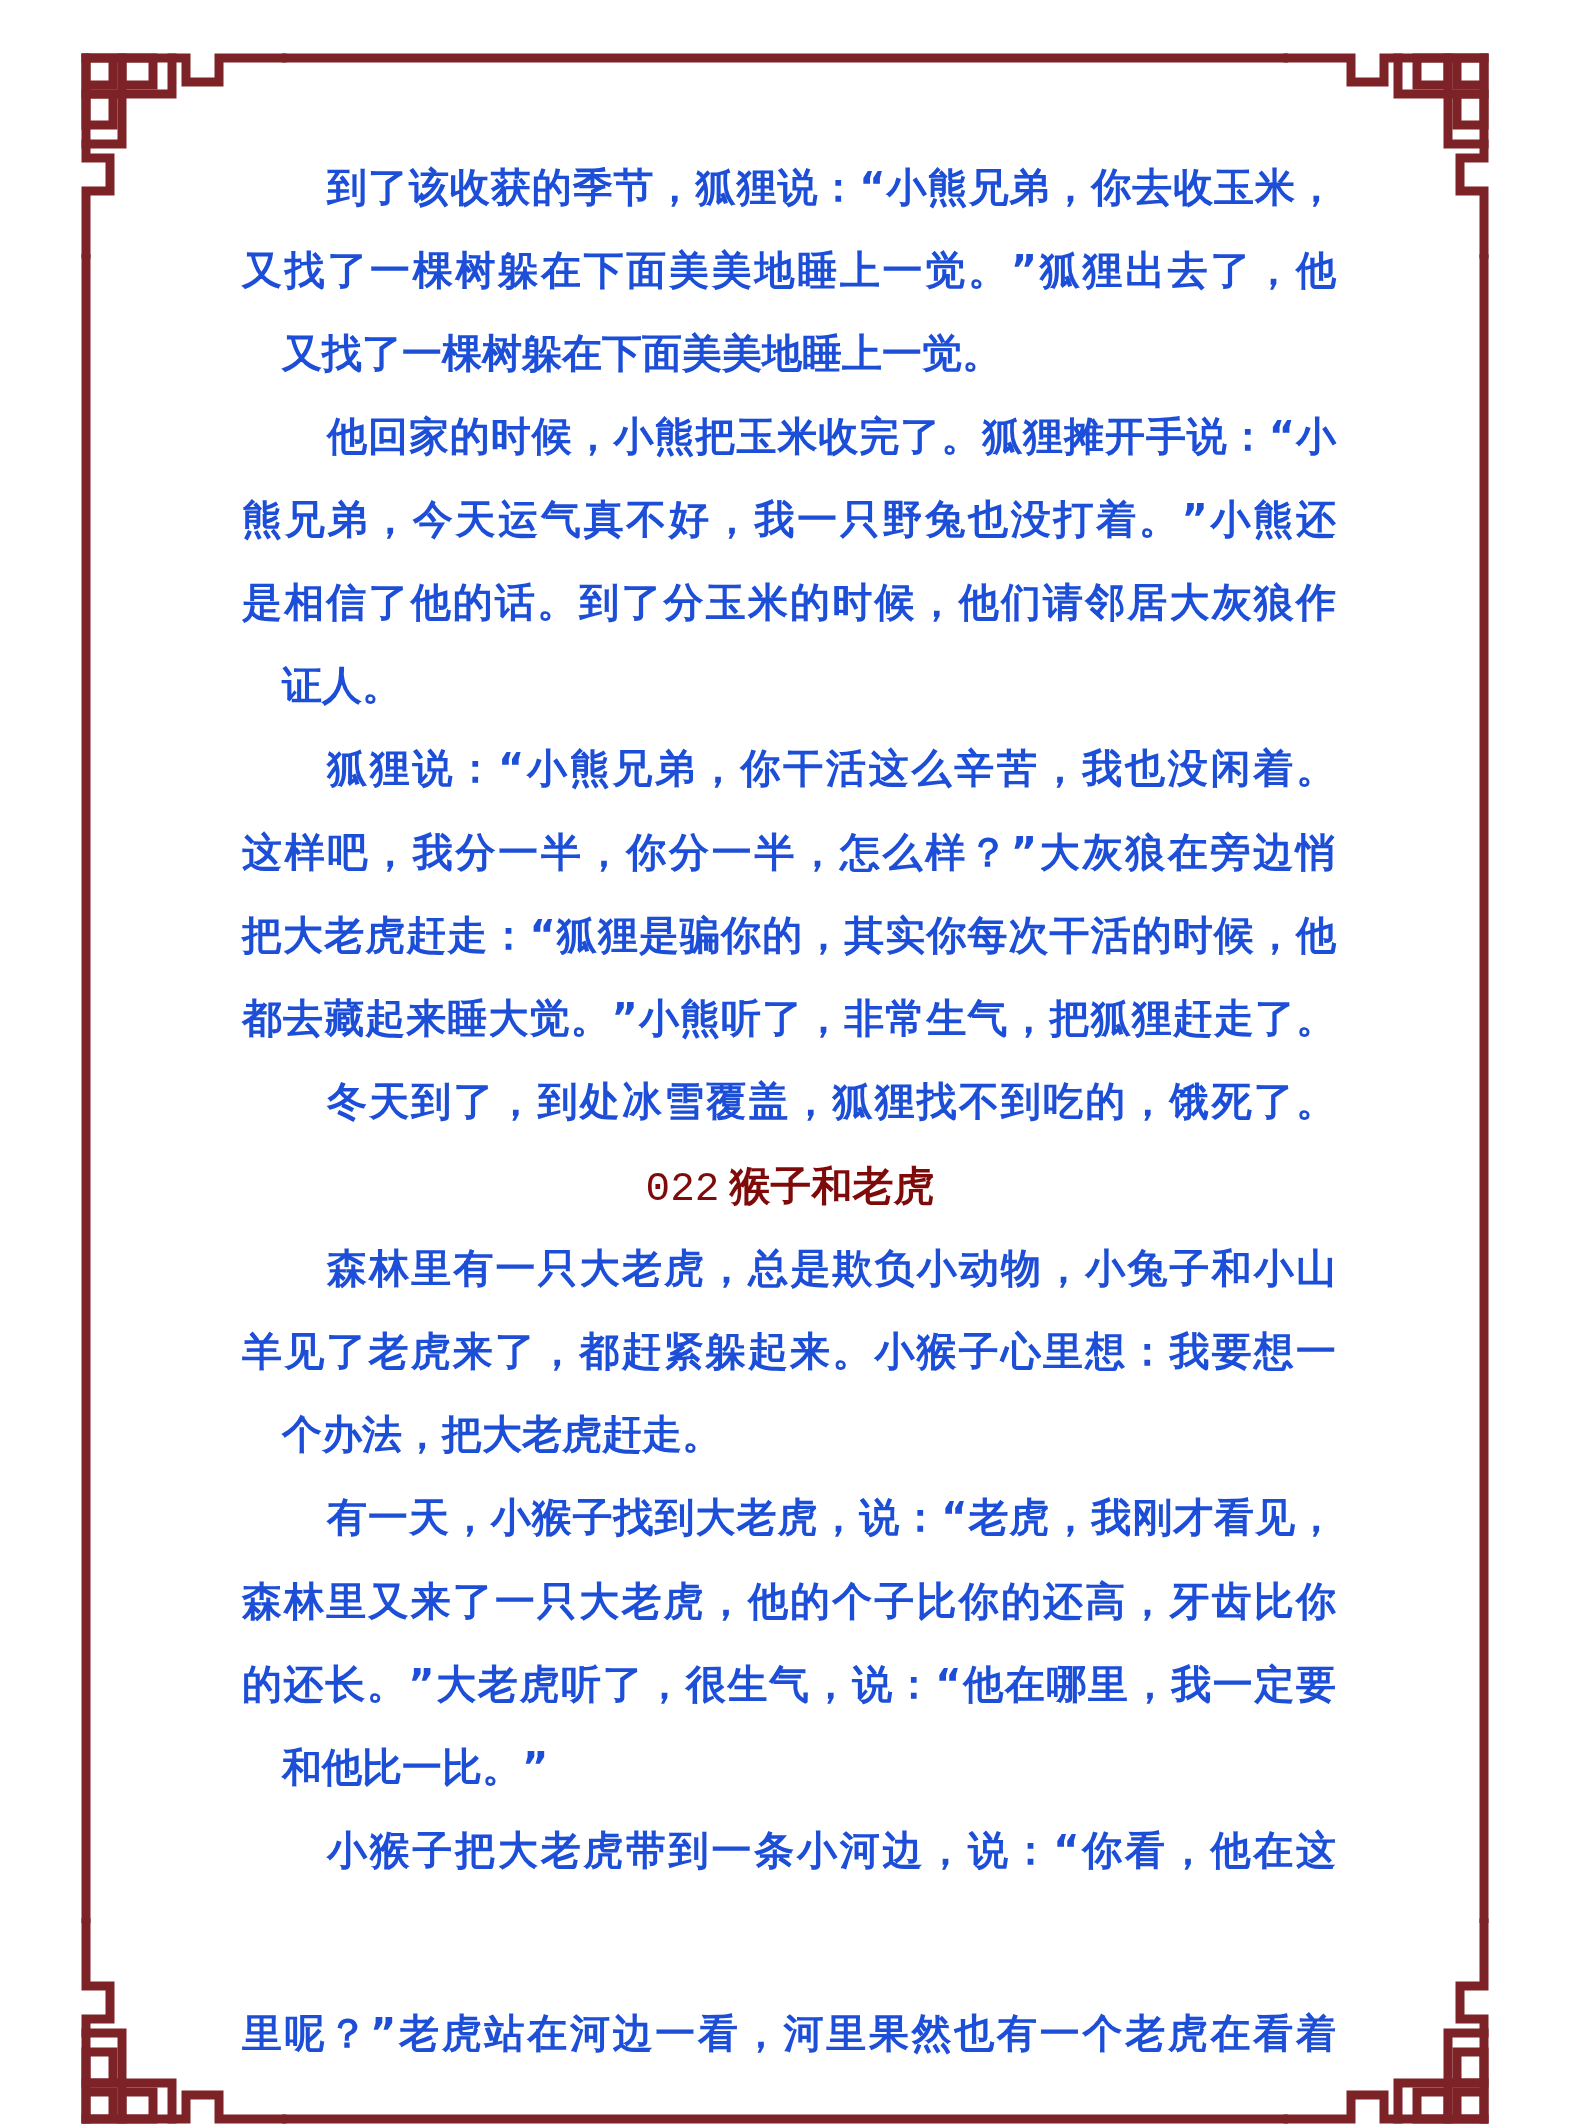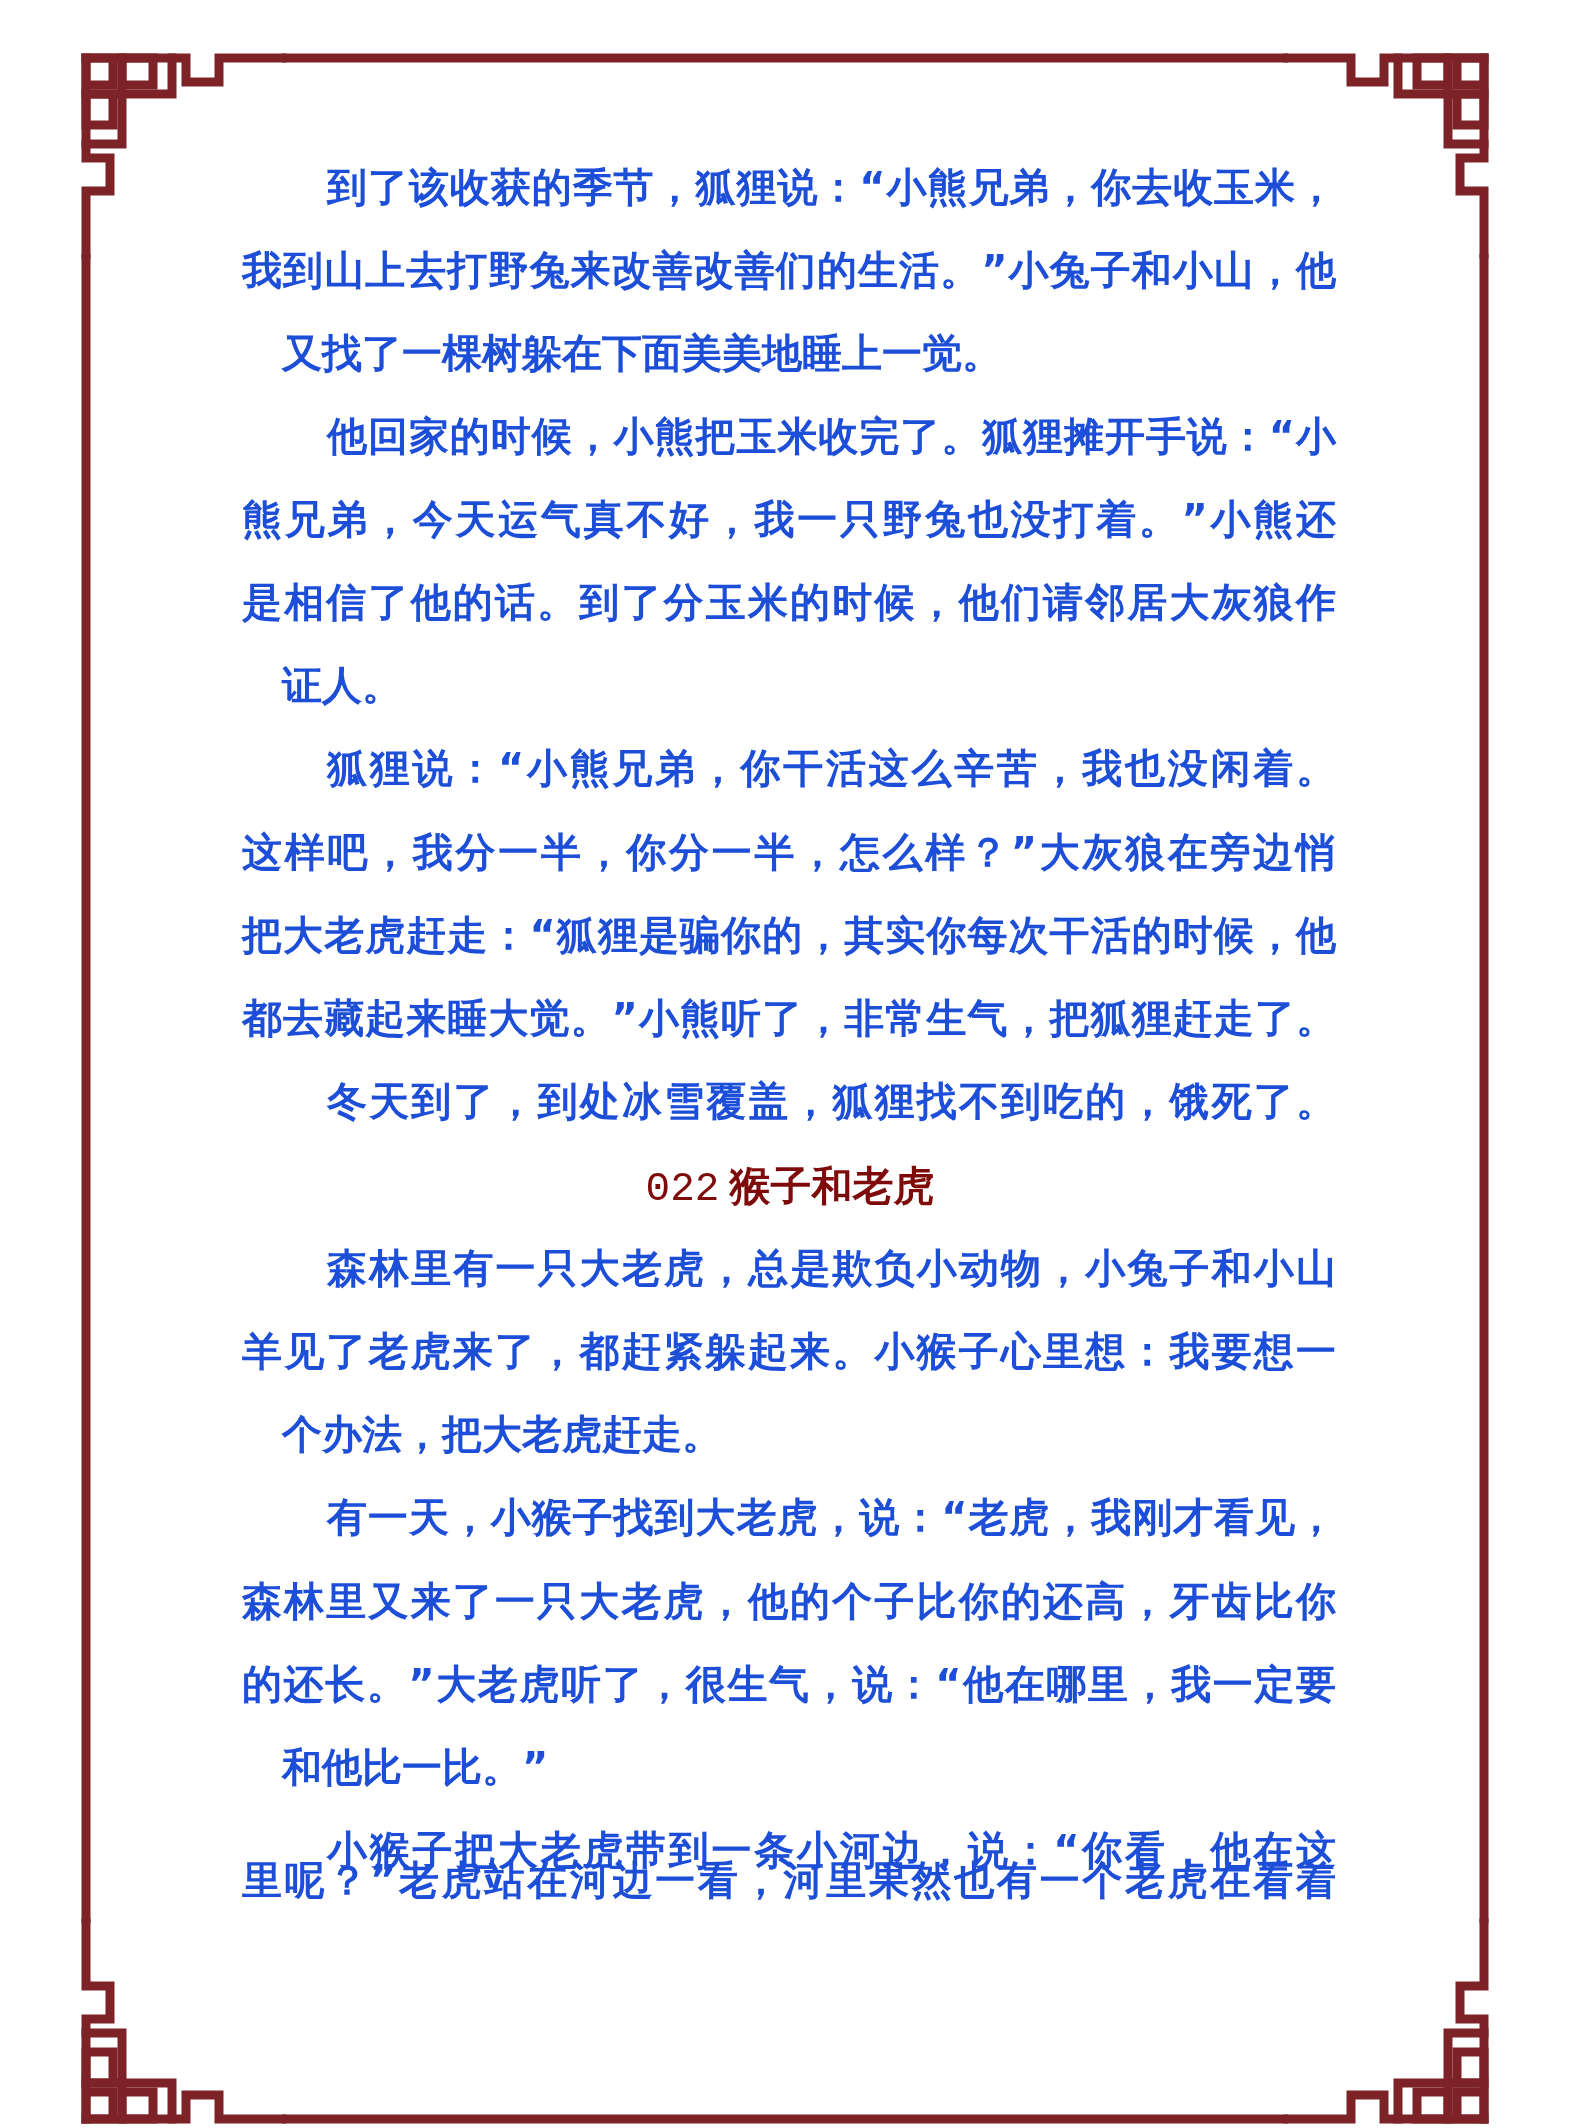--- a/index.html
+++ b/index.html
@@ -60,21 +60,21 @@
       <use href="#corner"></use>
     </g>
   <g transform="translate(1488,2123) scale(-1,-1)">
       <use href="#corner"></use>
     </g>
 </svg>
 
 <div>
   <div>
     <div class="line indent" style="top:146px">到了该收获的季节，狐狸说：“小熊兄弟，你去收玉米，</div>
-    <div class="line" style="top:229px">我到山上去打野兔来改善改善们的生活。”小兔子和小山，他</div>
+    <div class="line" style="top:229px">又找了一棵树躲在下面美美地睡上一觉。”狐狸出去了，他</div>
     <div class="line last" style="top:312px">又找了一棵树躲在下面美美地睡上一觉。</div>
   </div>
   <div>
     <div class="line indent" style="top:395px">他回家的时候，小熊把玉米收完了。狐狸摊开手说：“小</div>
     <div class="line" style="top:478px">熊兄弟，今天运气真不好，我一只野兔也没打着。”小熊还</div>
     <div class="line" style="top:561px">是相信了他的话。到了分玉米的时候，他们请邻居大灰狼作</div>
     <div class="line last" style="top:644px">证人。</div>
   </div>
   <div>
     <div class="line indent" style="top:727px">狐狸说：“小熊兄弟，你干活这么辛苦，我也没闲着。</div>
@@ -98,15 +98,15 @@
     <div class="line last" style="top:1393px">个办法，把大老虎赶走。</div>
   </div>
   <div>
     <div class="line indent" style="top:1476px">有一天，小猴子找到大老虎，说：“老虎，我刚才看见，</div>
     <div class="line" style="top:1560px">森林里又来了一只大老虎，他的个子比你的还高，牙齿比你</div>
     <div class="line" style="top:1643px">的还长。”大老虎听了，很生气，说：“他在哪里，我一定要</div>
     <div class="line last" style="top:1726px">和他比一比。”</div>
   </div>
   <div>
     <div class="line indent" style="top:1809px">小猴子把大老虎带到一条小河边，说：“你看，他在这</div>
-    <div class="line" style="top:1839px">里呢？”老虎站在河边一看，河里果然也有一个老虎在看着</div>
+    <div class="line" style="top:1992px">里呢？”老虎站在河边一看，河里果然也有一个老虎在看着</div>
   </div>
 </div>
 
 </body></html>

